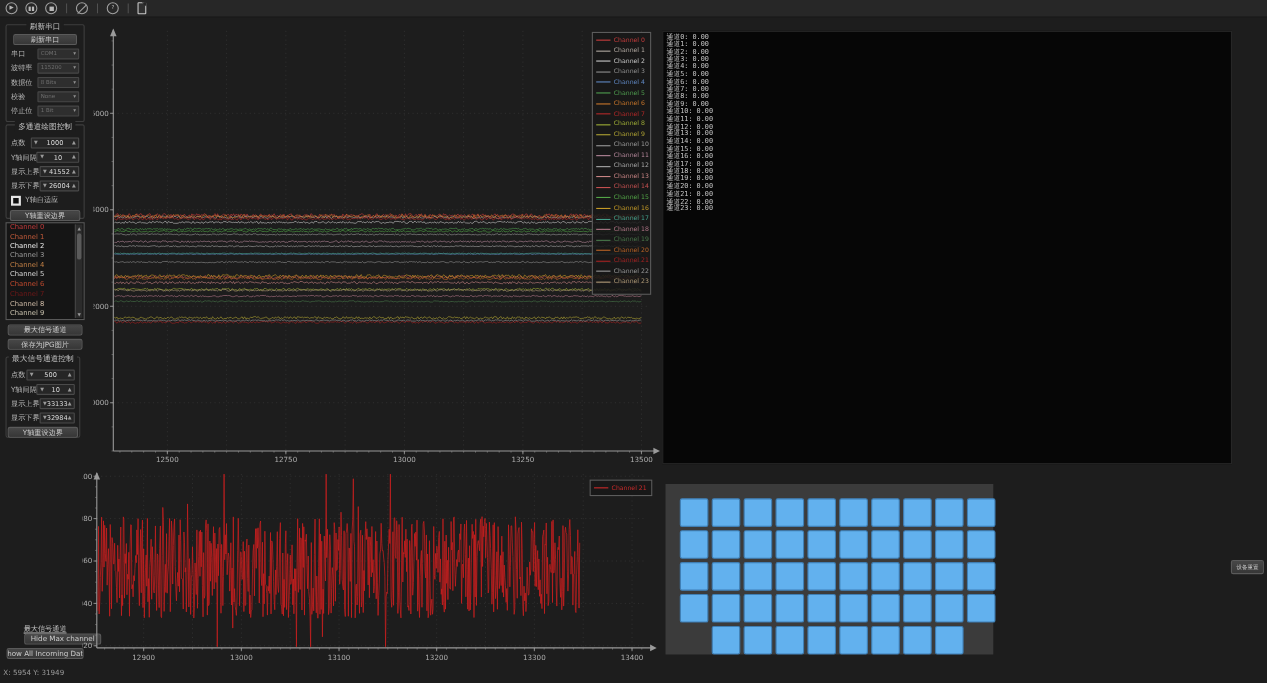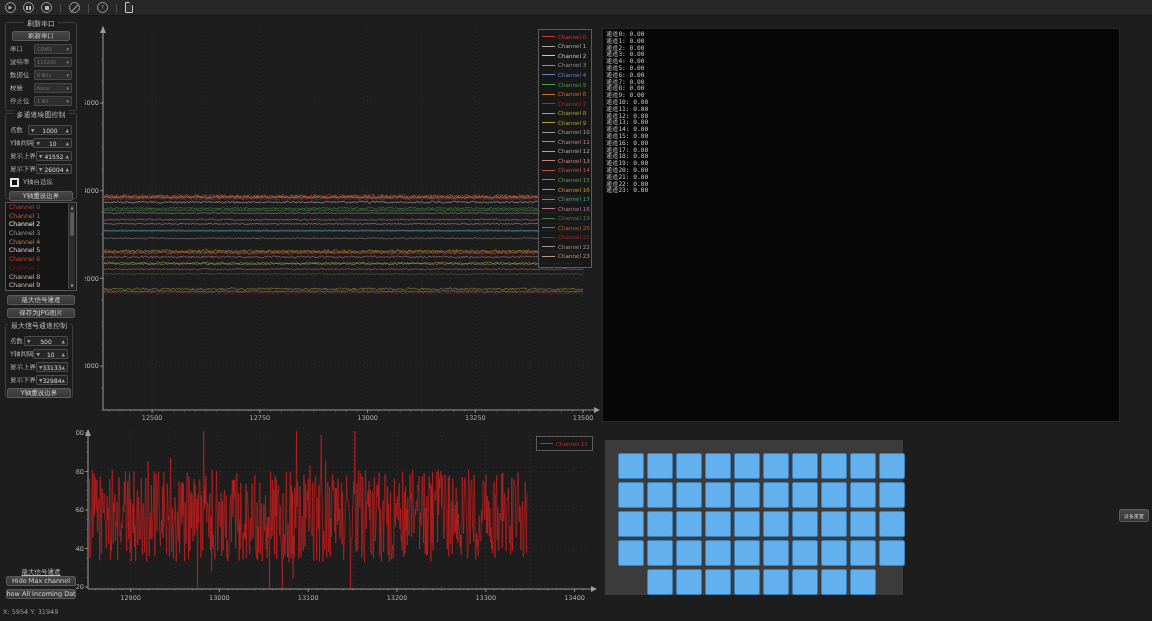--- a/index.html
+++ b/index.html
@@ -236,21 +236,21 @@
           <span class="sarr">▼</span>
           <span class="sval">32984</span>
           <span class="sarr">▲</span>
         </div>
       </div>
     </div>
   <div class="btn" style="margin:0 auto;width:64px;height:10px;">Y轴重设边界</div>
 </div>
 
 <div class="side-header" style="left:5px;top:568px;">最大信号通道</div>
-<div class="btn" style="position:absolute;left:6px;top:576px;width:70px;height:10px;">Hide Max channel</div>
+<div class="btn" style="position:absolute;left:22px;top:576px;width:70px;height:10px;">Hide Max channel</div>
 <div class="btn" style="position:absolute;left:6px;top:589px;width:70px;height:10px;">Show All Incoming Data</div>
 
 <div class="chart" style="left:85px;top:20px;width:515px;height:403px;">
   <svg id="main-chart-svg" width="515" height="403">
       <line x1="67.13097345132743" y1="8" x2="67.13097345132743" y2="390" stroke="#3a3a3a" stroke-width="0.6" stroke-dasharray="1,3"></line>
       <line x1="121.00265486725664" y1="8" x2="121.00265486725664" y2="390" stroke="#3a3a3a" stroke-width="0.6" stroke-dasharray="1,3"></line>
       <line x1="174.87433628318584" y1="8" x2="174.87433628318584" y2="390" stroke="#3a3a3a" stroke-width="0.6" stroke-dasharray="1,3"></line>
       <line x1="228.74601769911504" y1="8" x2="228.74601769911504" y2="390" stroke="#3a3a3a" stroke-width="0.6" stroke-dasharray="1,3"></line>
       <line x1="282.6176991150443" y1="8" x2="282.6176991150443" y2="390" stroke="#3a3a3a" stroke-width="0.6" stroke-dasharray="1,3"></line>
       <line x1="336.48938053097345" y1="8" x2="336.48938053097345" y2="390" stroke="#3a3a3a" stroke-width="0.6" stroke-dasharray="1,3"></line>

